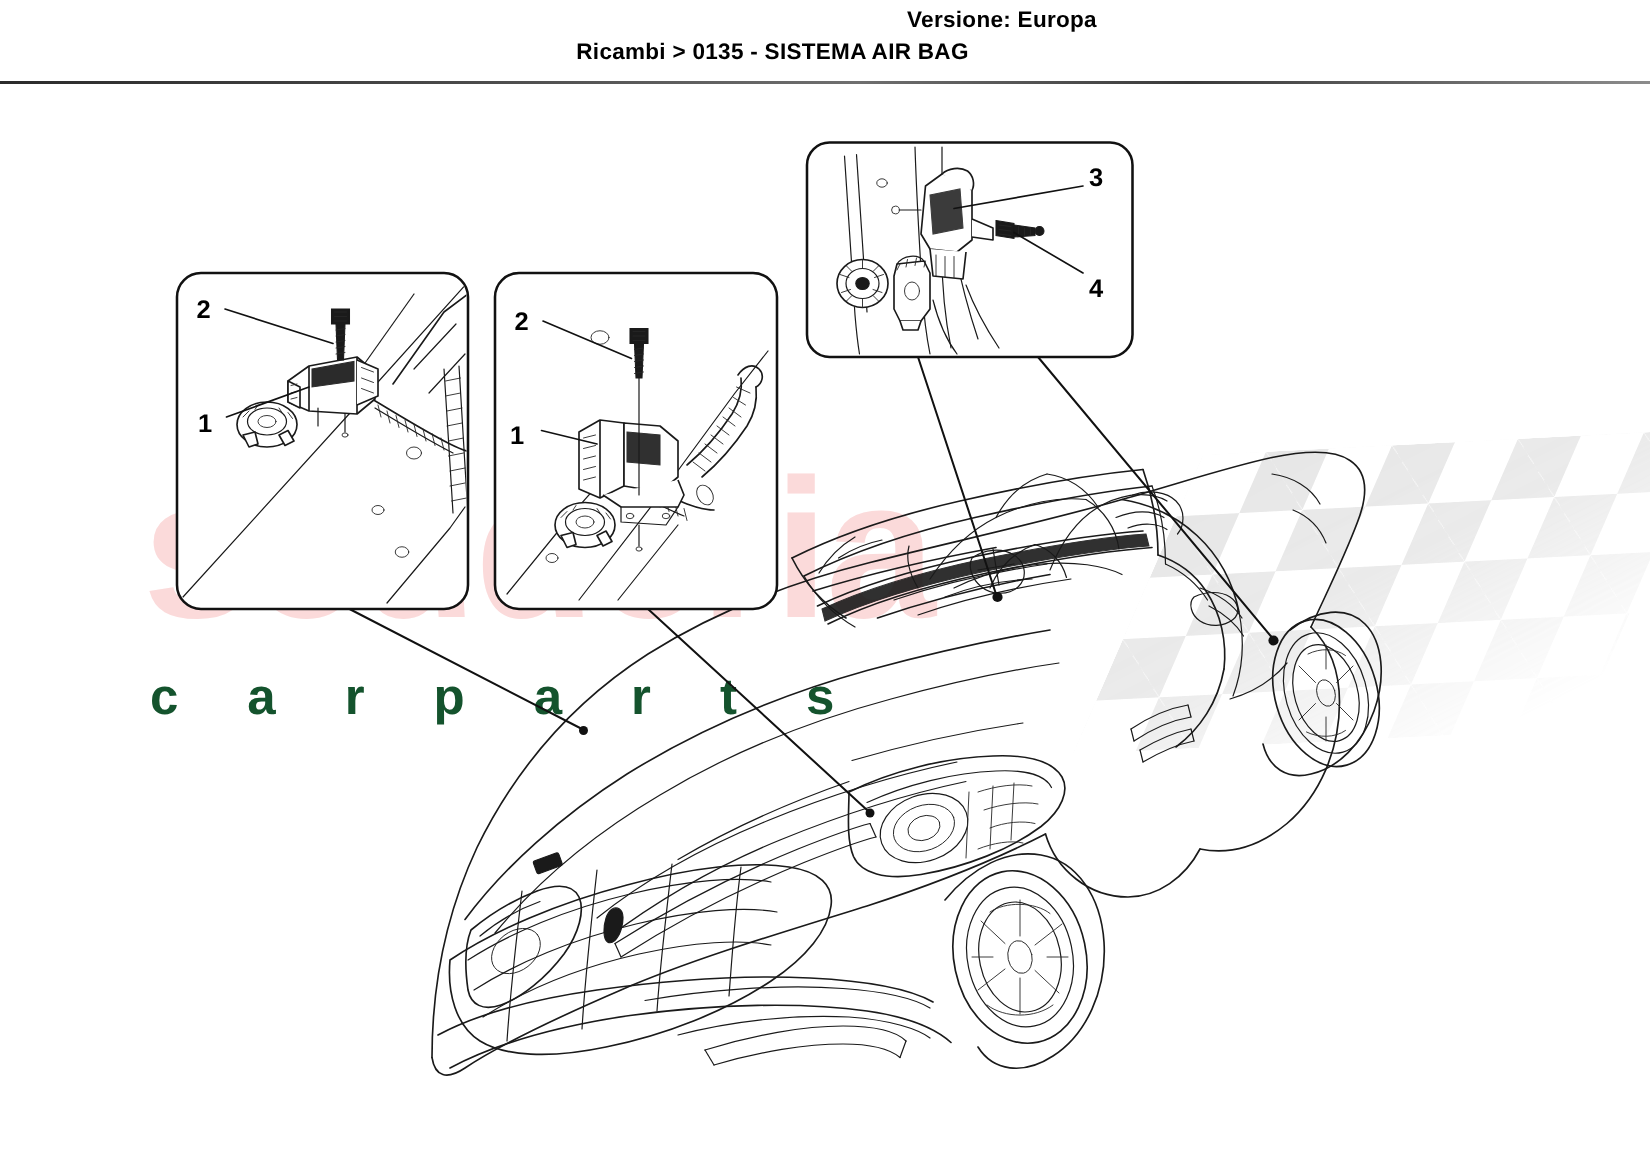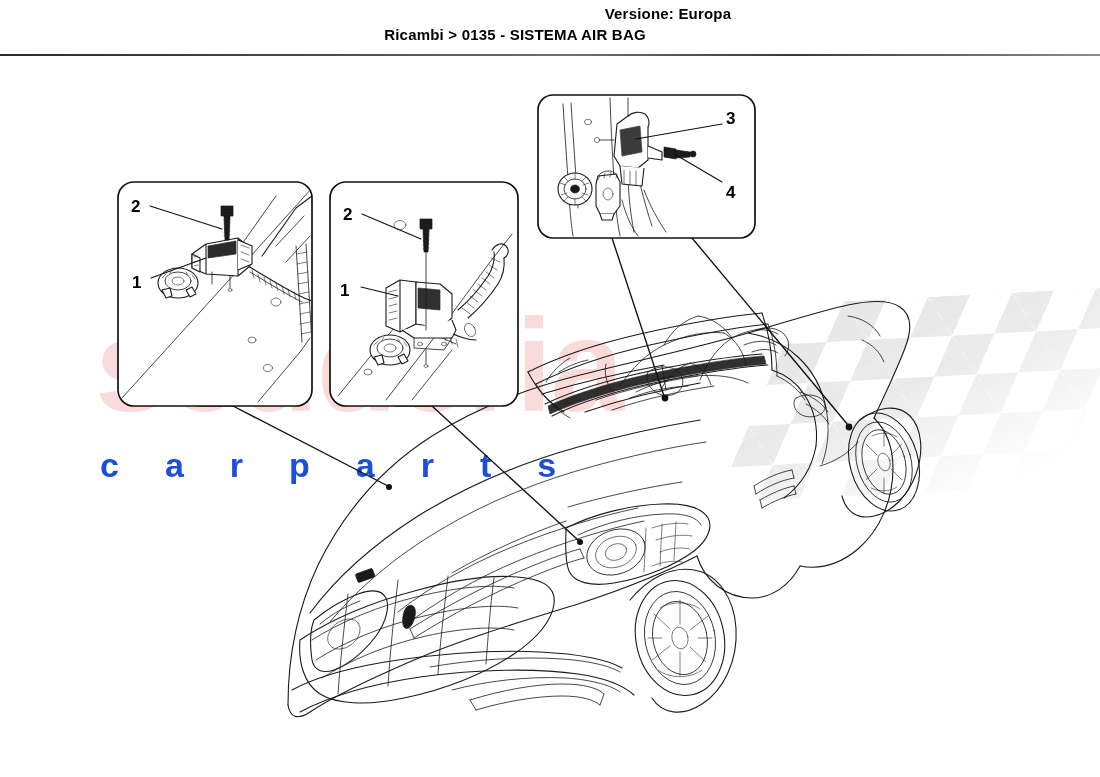--- a/index.html
+++ b/index.html
@@ -39,21 +39,21 @@
     position:absolute;left:95px;top:300px;
     font-size:132px;font-weight:bold;
     color:#fbdada;
     letter-spacing:-2px;
     font-family:"Liberation Sans",sans-serif;
     line-height:1;
   }
   .wm-carparts{
     position:absolute;left:100px;top:446px;
     font-size:34px;font-weight:bold;
-    color:#1d4ed8;
+    color:#14532d;
     letter-spacing:46px;
     font-family:"Liberation Sans",sans-serif;
   }
   .wm-flag{
     position:absolute;right:-40px;top:286px;
     width:330px;height:200px;
     transform:skewX(-26deg) rotate(-3deg);
     transform-origin:top right;
     background-image:
       linear-gradient(45deg,#e3e3e3 25%,transparent 25%,transparent 75%,#e3e3e3 75%),

